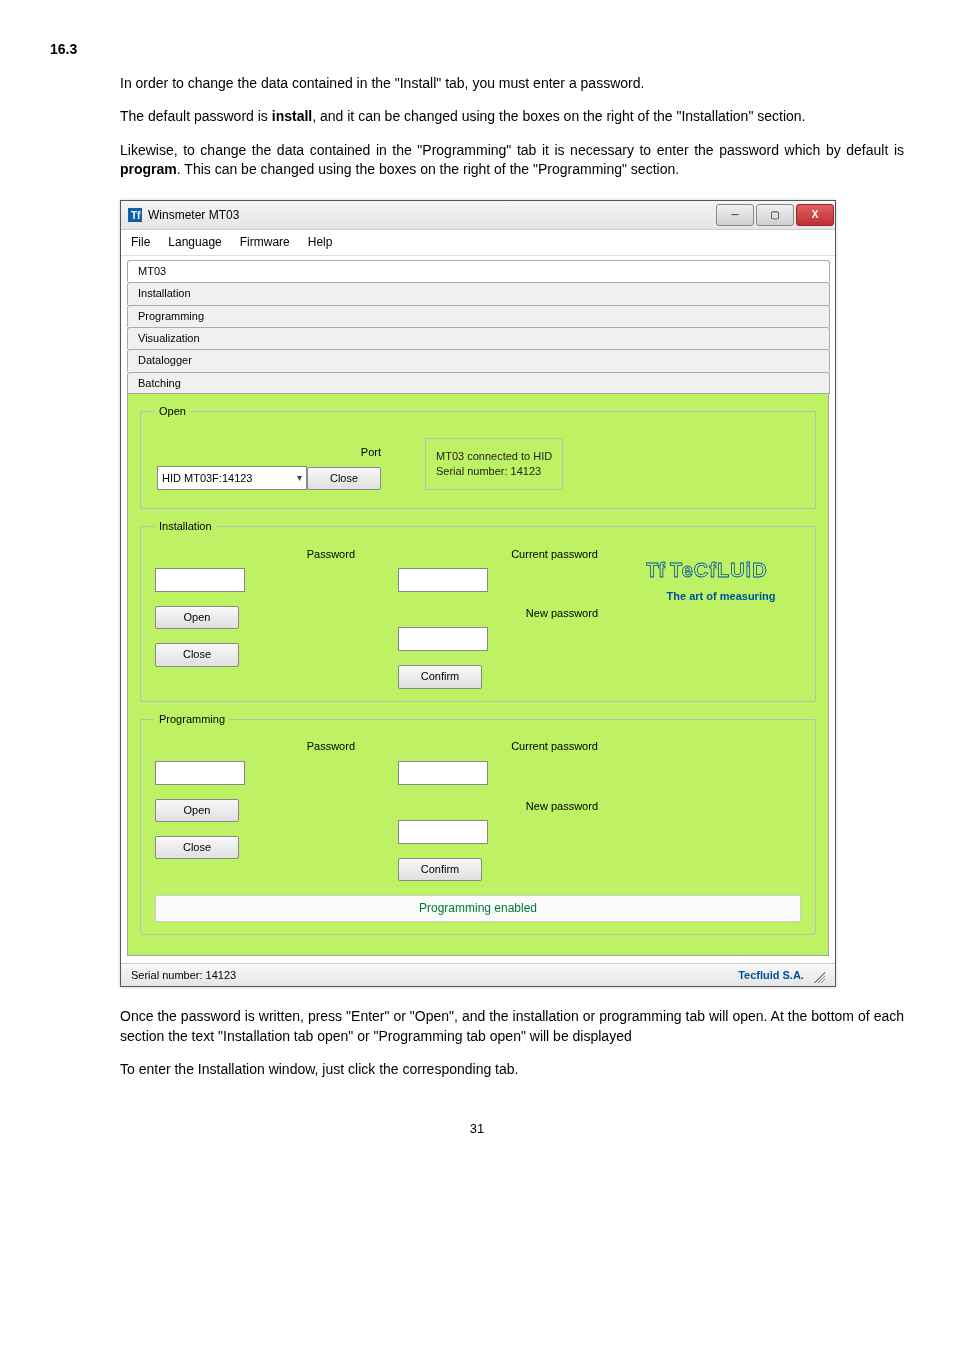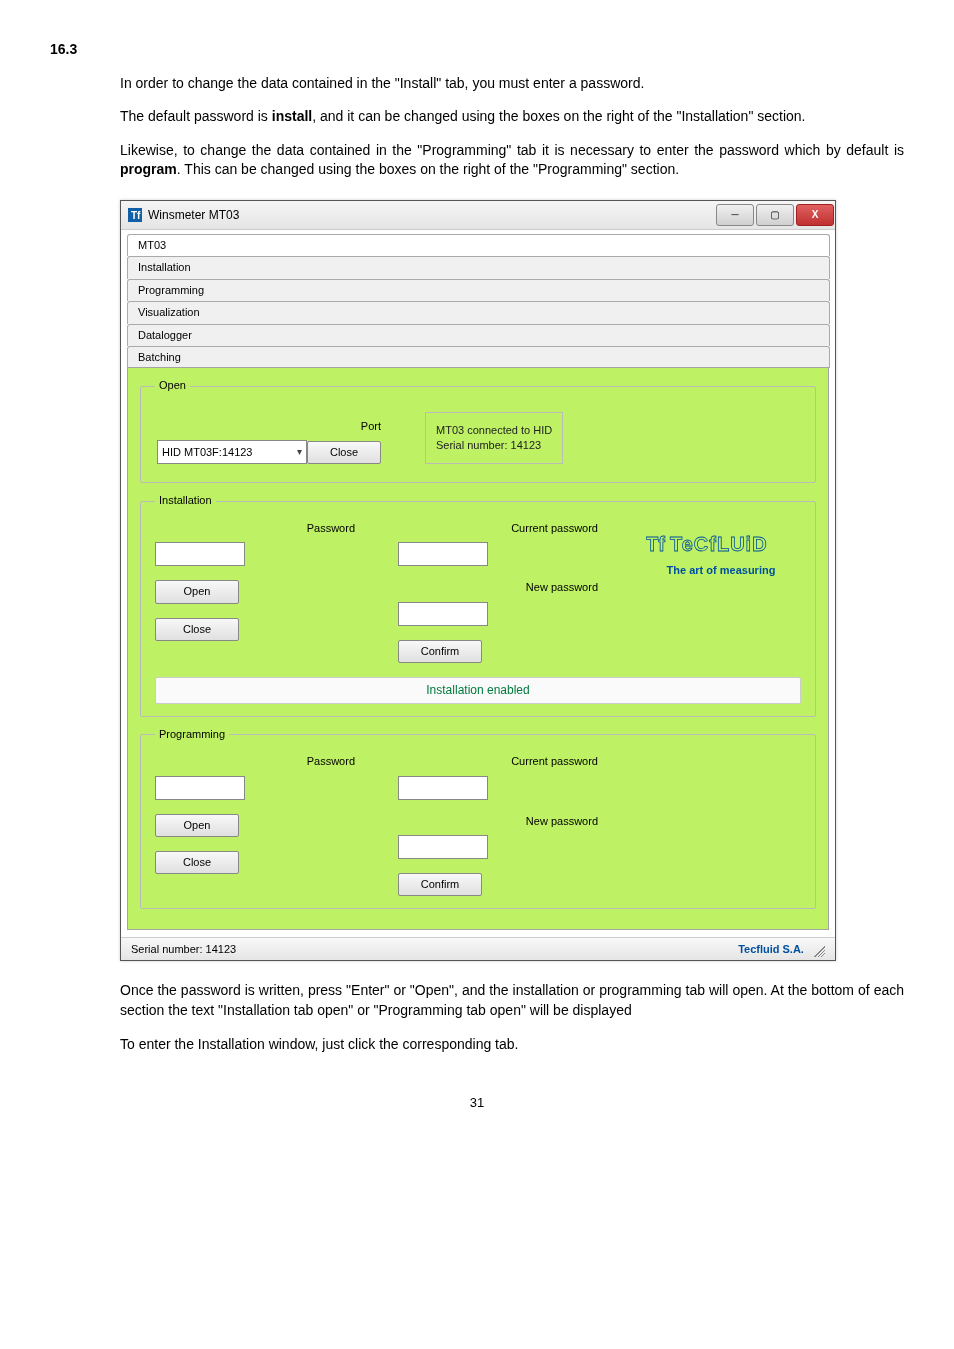--- a/index.html
+++ b/index.html
@@ -285,20 +285,26 @@
       </span>
       <span>Winsmeter MT03</span>
     </div>
     <div class="win-btns">
       <div class="win-btn">─</div>
       <div class="win-btn">▢</div>
       <div class="win-btn close-btn">X</div>
     </div>
   </div>
 
+  <div class="menubar">
+    <span>File</span>
+    <span>Language</span>
+    <span>Firmware</span>
+    <span>Help</span>
+  </div>
 
   <div class="tabbar">
     <div class="tab active">MT03</div>
     <div class="tab">Installation</div>
     <div class="tab">Programming</div>
     <div class="tab">Visualization</div>
     <div class="tab">Datalogger</div>
     <div class="tab">Batching</div>
   </div>
 
@@ -346,23 +352,20 @@
         <div class="brand-col">
           <div>
             <svg width="150" height="26" viewBox="0 0 150 26">
               <text x="0" y="20" font-family="Arial" font-size="20" font-weight="bold" fill="none" stroke="#0050a0" stroke-width="0.8">Tf</text>
               <text x="24" y="20" font-family="Arial" font-size="20" font-weight="bold" fill="none" stroke="#0050a0" stroke-width="0.8" letter-spacing="1">TeCfLUiD</text>
             </svg>
           </div>
           <div class="logo-sub">The art of measuring</div>
         </div>
       </div>
-      <div class="status-box-wrap" style="margin-top:14px;">
-        <span class="status-label" style="margin:0;">Installation enabled</span>
-      </div>
     </fieldset>
 
     <fieldset>
       <legend>Programming</legend>
       <div class="section-columns">
         <div class="left-col col" style="gap:14px;">
           <div class="col">
             <label class="small">Password</label>
             <span class="input" style="width:80px;"></span>
           </div>
@@ -376,20 +379,23 @@
           </div>
           <div class="col">
             <label class="small">New password</label>
             <span class="input" style="width:80px;"></span>
           </div>
           <span class="btn" style="width:50px;">Confirm</span>
         </div>
         <div class="brand-col" style="visibility:hidden;">
           <div class="logo">X</div>
         </div>
+      </div>
+      <div class="status-box-wrap" style="margin-top:14px;">
+        <span class="status-label" style="margin:0;">Programming enabled</span>
       </div>
     </fieldset>
 
   </div>
 
   <div class="footer">
     <span>Serial number: 14123</span>
     <span>
       <span class="footer-right">Tecfluid S.A.</span>
       <span class="resize-grip"></span>

